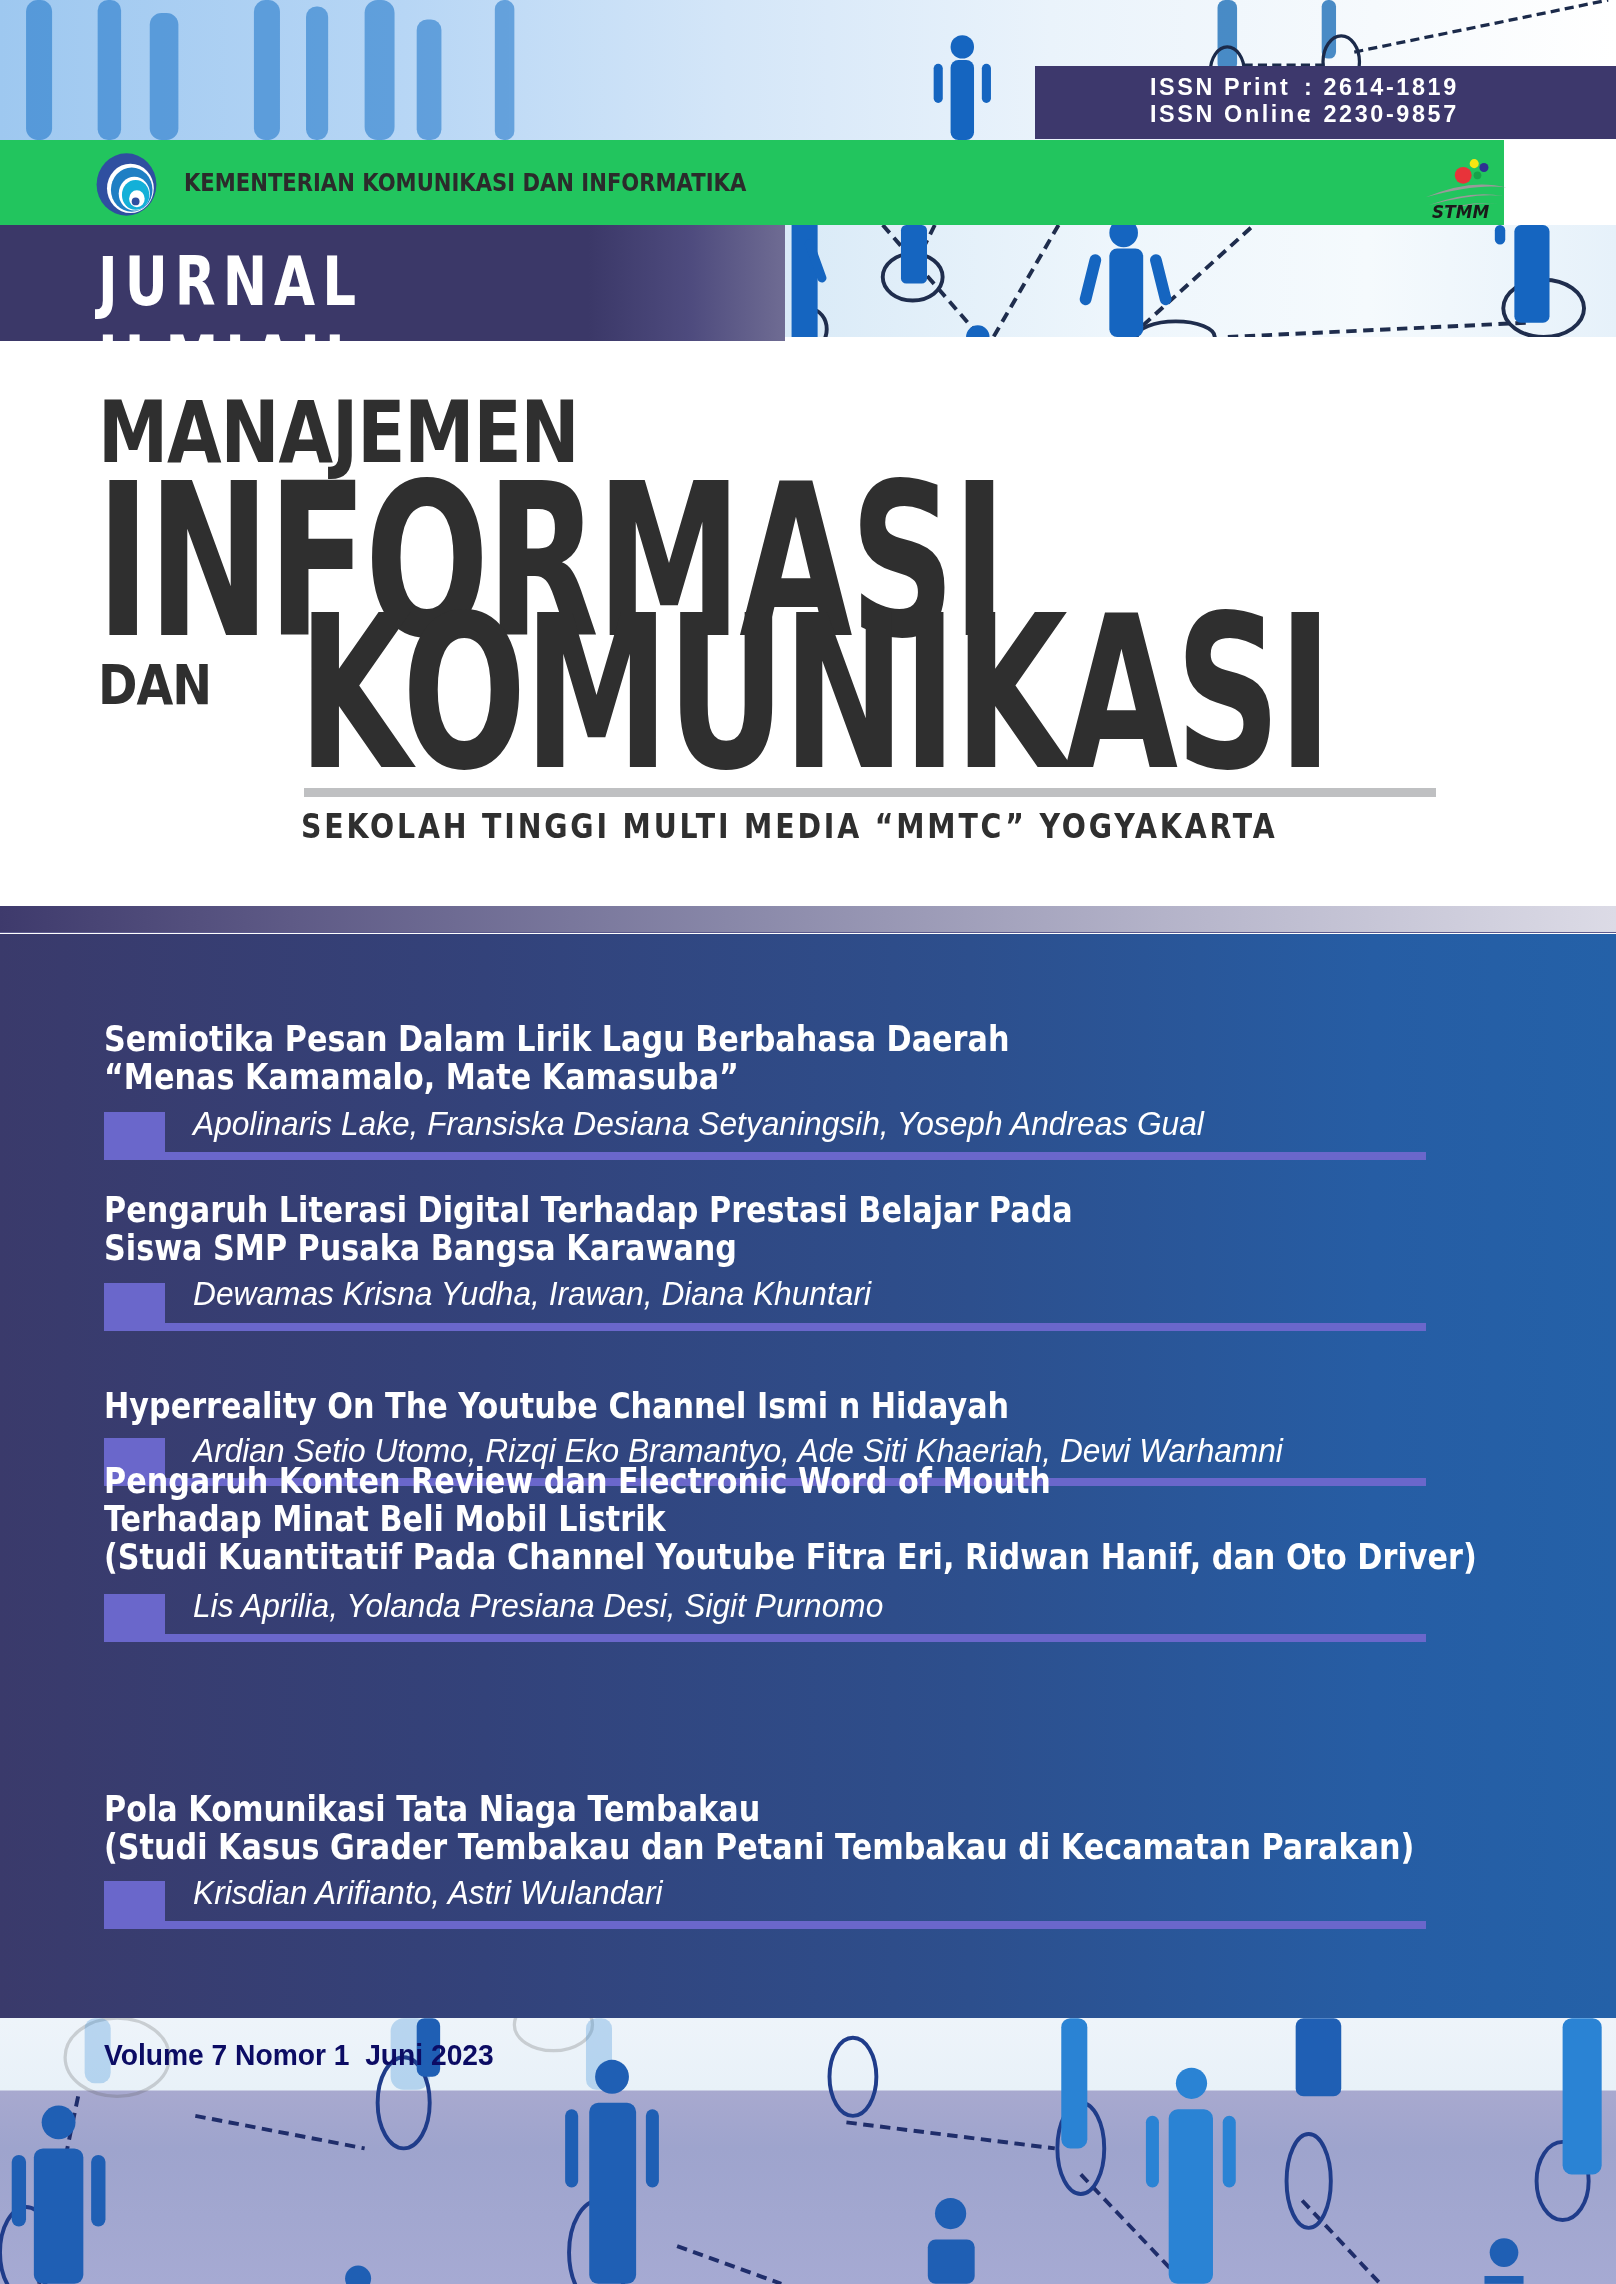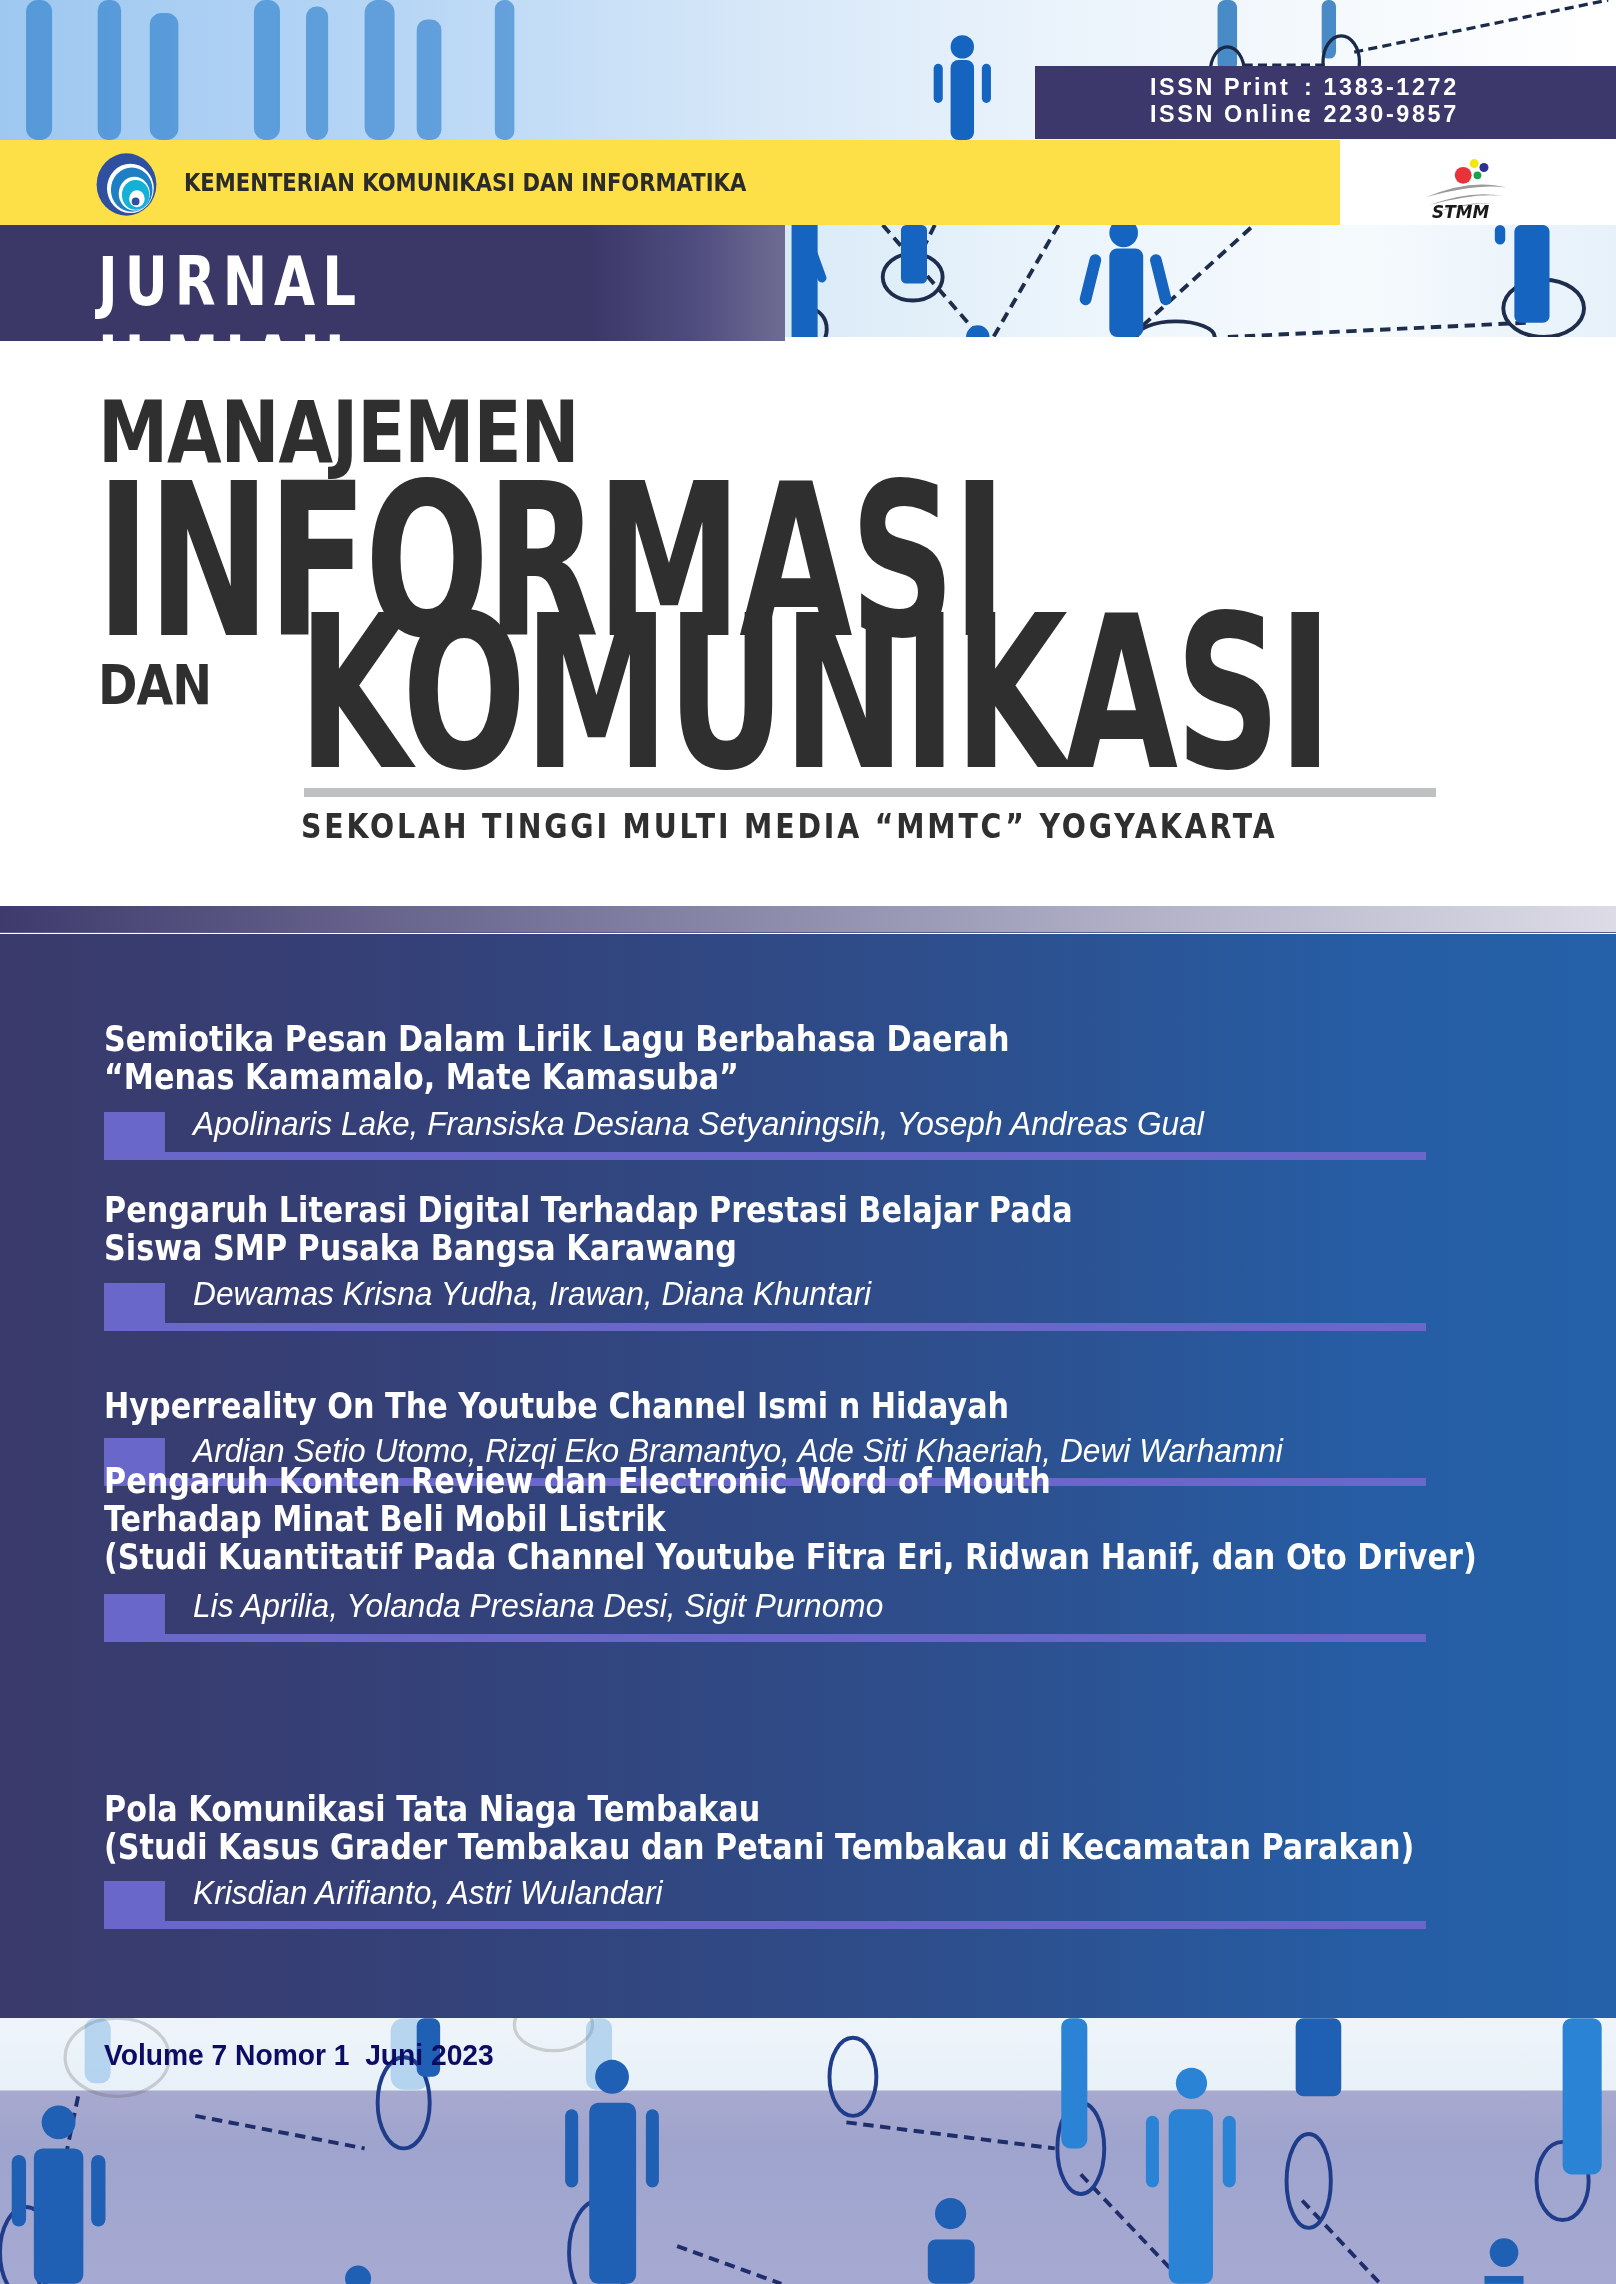--- a/index.html
+++ b/index.html
@@ -30,21 +30,21 @@
     background: #3d386c; color: #ffffff;
     font-family: Liberation Sans, sans-serif; font-weight: bold;
     font-size: 23.4px; letter-spacing: 2.6px; line-height: 27px;
     padding: 7.8px 0 0 115px;
   }
   .issn .row { display: flex; white-space: pre; }
   .issn .k { display: inline-block; width: 154px; }
 
   
   .ministry {
-    position: absolute; left: 0; top: 140px; width: 1340px; height: 85px; background: #fde047;
+    position: absolute; left: 0; top: 140px; width: 1504px; height: 85px; background: #22c55e;
   }
   .kominfo-logo { position: absolute; left: 94px; top: 11.7px; width: 65px; height: 65px; }
   .ministry-text {
     position: absolute; left: 184px; top: 29px;
     font-family: "DejaVu Sans", sans-serif; font-weight: bold; font-size: 24px;
     color: #2b2b2b; letter-spacing: 0px; transform: scaleX(0.88); transform-origin: left center;
   }
   .stmm-logo { position: absolute; left: 1419px; top: 11.7px; width: 91px; height: 68px; }
 
   
@@ -154,21 +154,21 @@
       <ellipse cx="2060" cy="95" rx="28" ry="40"></ellipse>
       <path d="M1910 100 L2035 100" stroke-dasharray="14 8"></path>
       <path d="M2080 80 L2470 0" stroke-dasharray="14 8"></path>
     </g>
   </svg>
 </div>
 
 <div class="issn">
   <div class="row">
     <span class="k">ISSN Print</span>
-    <span>: 1383-1272</span>
+    <span>: 2614-1819</span>
   </div>
   <div class="row">
     <span class="k">ISSN Online</span>
     <span>: 2230-9857</span>
   </div>
 </div>
 
 <div class="ministry">
   <svg class="kominfo-logo" viewBox="0 0 100 100">
     <ellipse cx="50" cy="50" rx="46" ry="48" fill="#2f4fa0"></ellipse>

